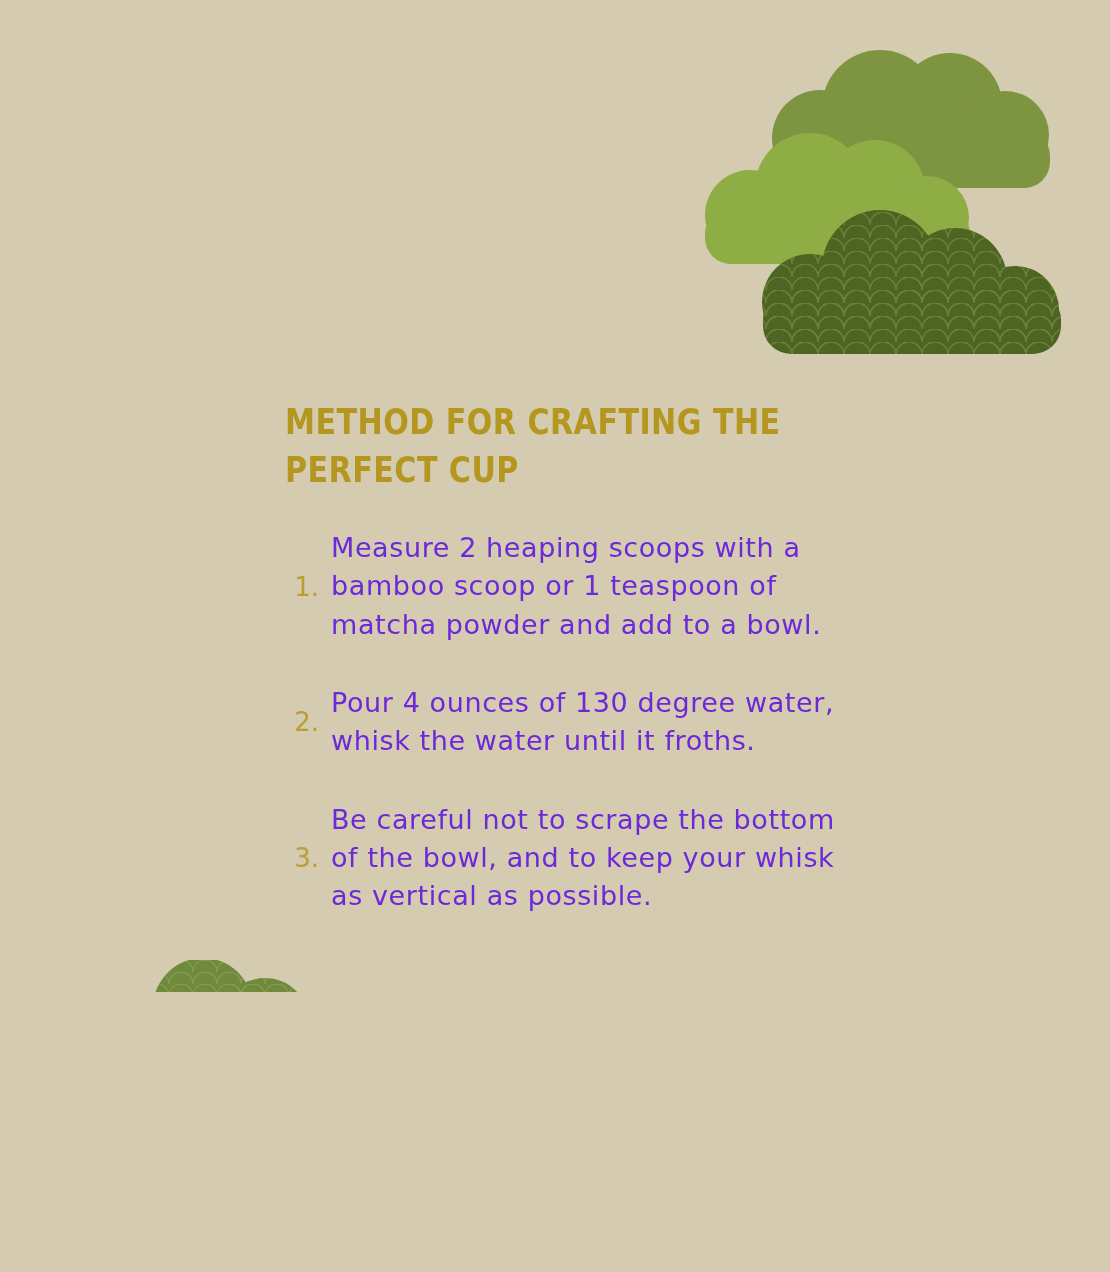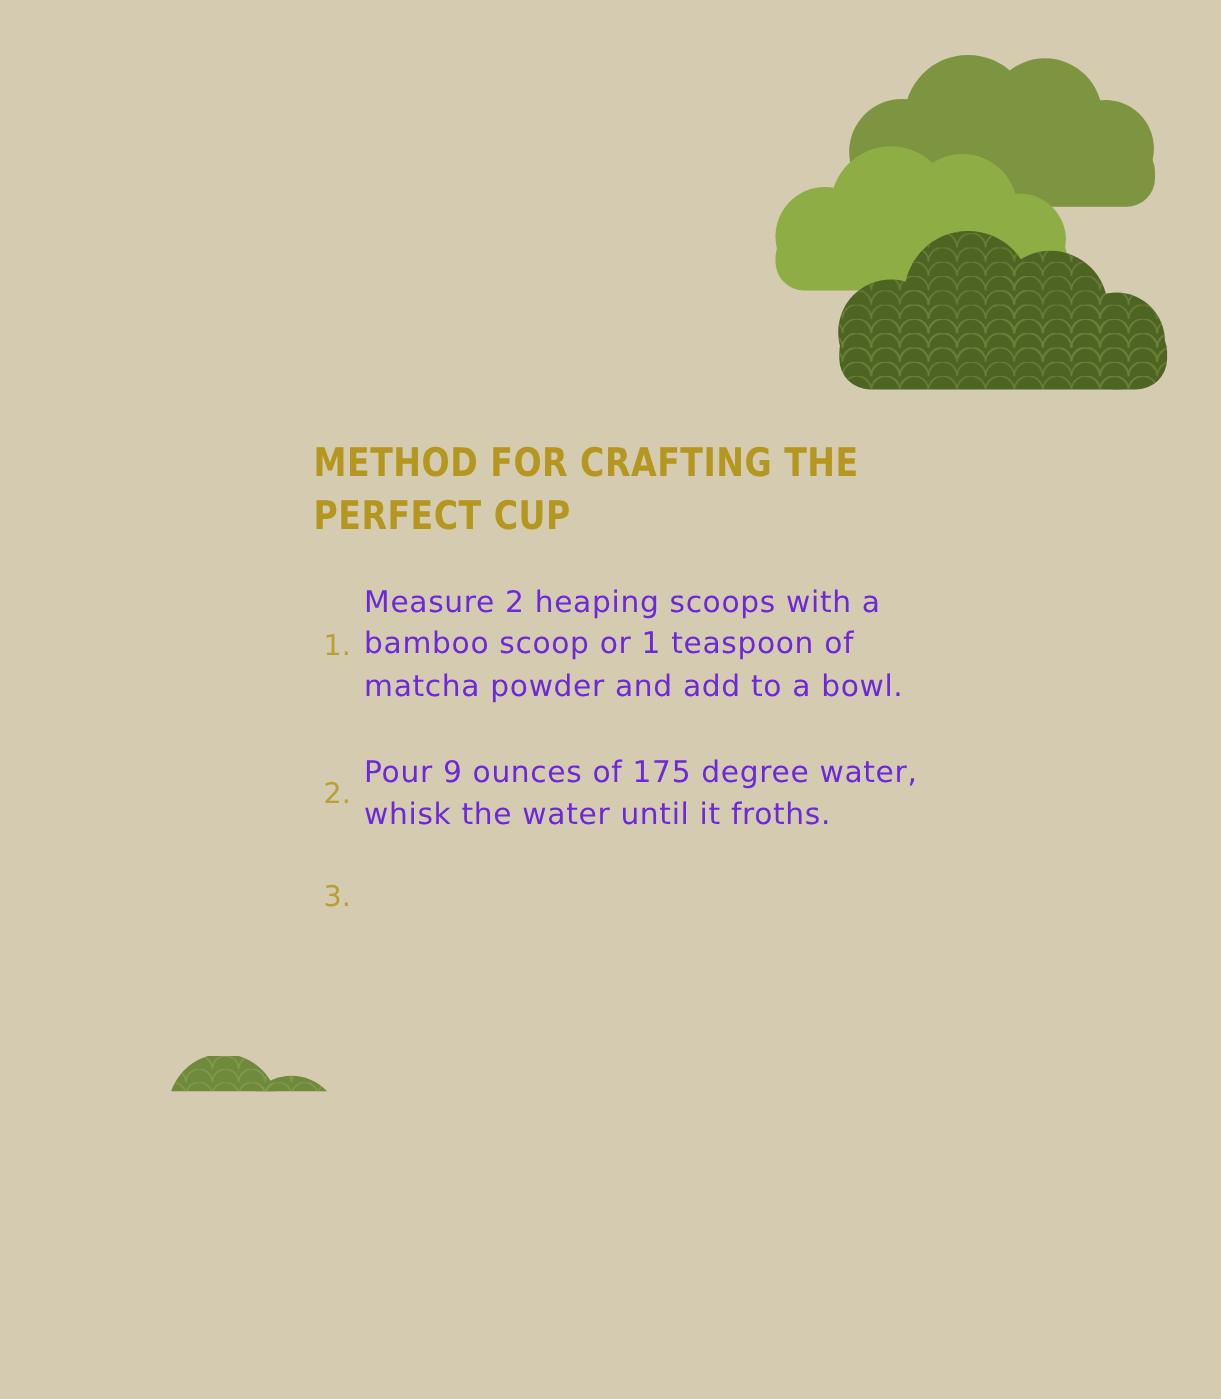--- a/index.html
+++ b/index.html
@@ -195,22 +195,25 @@
 
     <ol class="steps">
       <li class="step">
         <span class="step-num">1.</span>
         <span class="step-text">Measure 2 heaping scoops with a
 bamboo scoop or 1 teaspoon of
 matcha powder and add to a bowl.</span>
       </li>
       <li class="step">
         <span class="step-num">2.</span>
-        <span class="step-text">Pour 9 ounces of 175 degree water,
+        <span class="step-text">Pour 4 ounces of 130 degree water,
 whisk the water until it froths.</span>
       </li>
       <li class="step">
         <span class="step-num">3.</span>
+        <span class="step-text">Be careful not to scrape the bottom
+of the bowl, and to keep your whisk
+as vertical as possible.</span>
       </li>
     </ol>
   </div>
 
 </div>
 
 </body></html>

